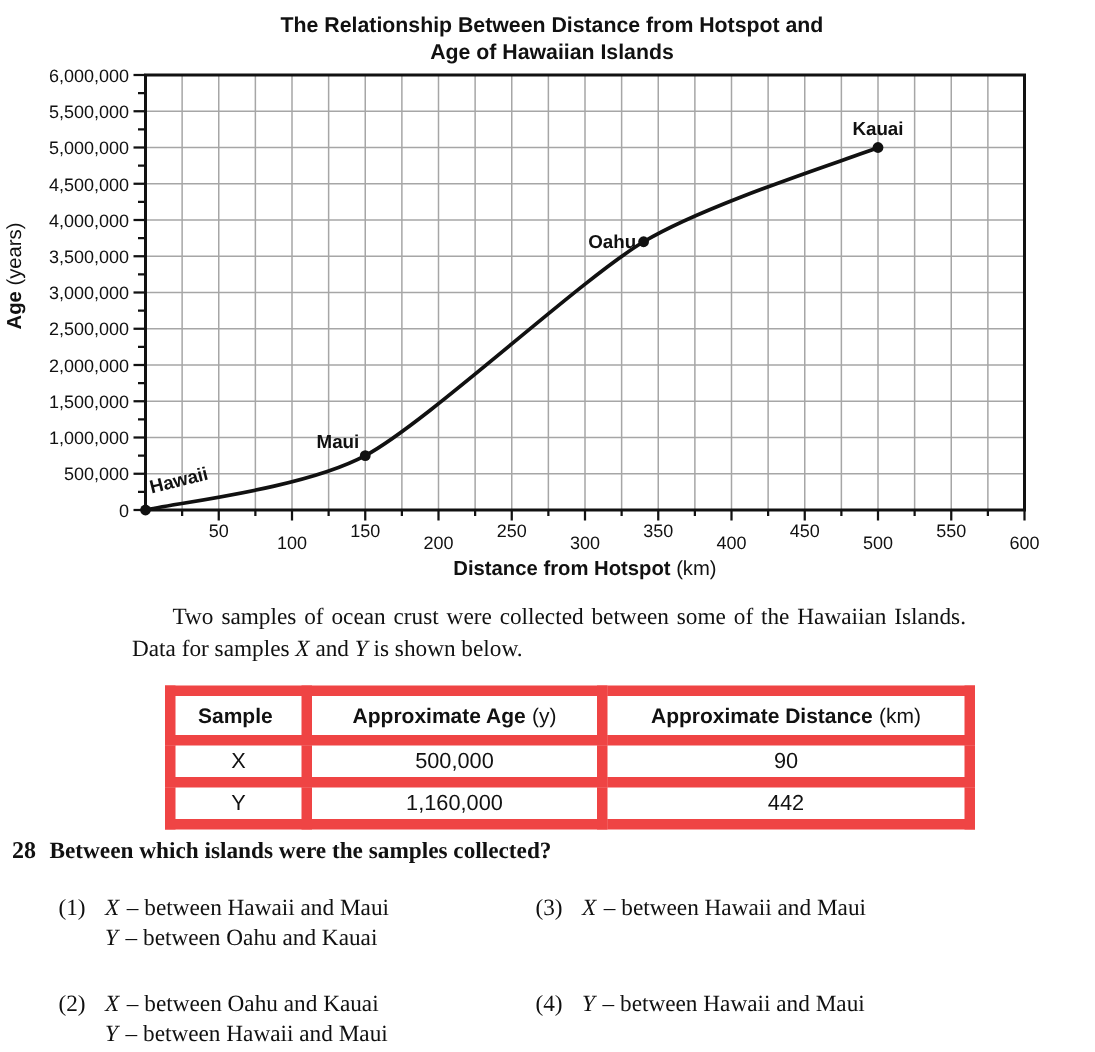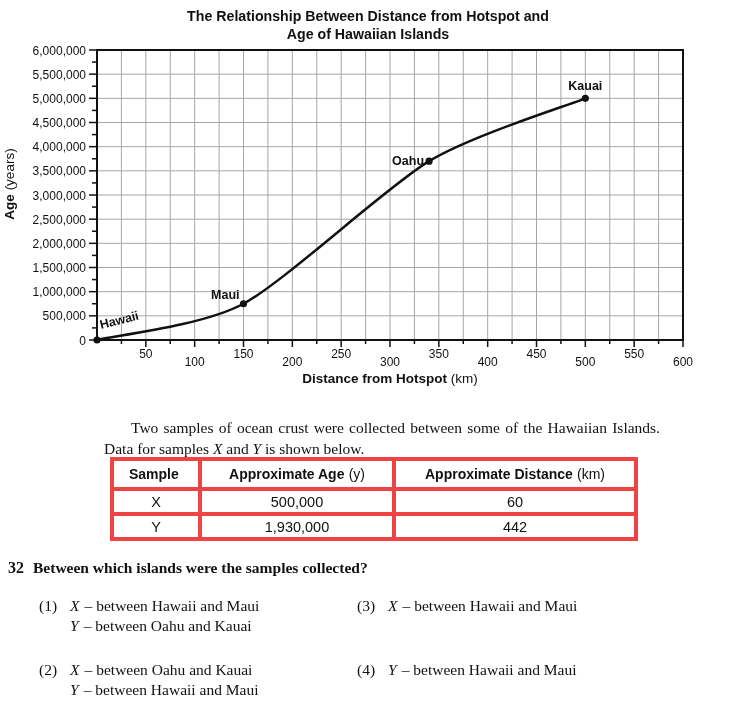--- a/index.html
+++ b/index.html
@@ -9,31 +9,31 @@
   }
   
   .chart-wrap { position:absolute; left:0; top:0; width:730px; height:398px; }
   svg { display:block; }
   .chart-title  { font:bold 14.2px "Liberation Sans", sans-serif; fill:#111; }
   .tick-label   { font:12px "Liberation Sans", sans-serif; fill:#111; }
   .axis-title   { font:13.5px "Liberation Sans", sans-serif; fill:#111; }
   .island-label { font:bold 12.5px "Liberation Sans", sans-serif; fill:#111; }
   
   .intro {
-    position:absolute; left:88px; top:401px; width:556px; margin:16px;
+    position:absolute; left:88px; top:401px; width:556px; margin:0;
     font-size:15.5px; line-height:21px; text-align:justify; text-indent:27px;
   }
   
   .sample-table {
     position:absolute; left:110px; top:457px;
     border-collapse:collapse; table-layout:fixed;
     font-family:"Liberation Sans", sans-serif;
   }
   .sample-table th, .sample-table td {
-    border:4px solid #ef4444; text-align:center; vertical-align:middle; padding:0 6px;
+    border:7px solid #ef4444; text-align:center; vertical-align:middle; padding:0 6px;
   }
   .sample-table th { height:26px; font-size:14px; font-weight:bold; }
   .sample-table td { height:21px; font-size:14.5px; font-weight:normal; }
   .col-sample { width:72px; } .col-age { width:178px;margin-top:24px; } .col-dist { width:226px; }
   .unit { font-weight:normal; margin-left:0.30em; }
   
   .question { position:absolute; left:8px; top:559px; font-size:15.5px; }
   .qnum { font-weight:bold; font-size:16px; }
   .qtext { margin-left:9px;font-weight:bold; }
   .option { position:absolute; padding-left:31px; font-size:15.5px; line-height:20px; }
@@ -183,32 +183,32 @@
       <tr>
         <th class="col-sample"><span>Sample</span><span class="unit"></span></th>
         <th class="col-age"><span>Approximate Age</span><span class="unit">(y)</span></th>
         <th class="col-dist"><span>Approximate Distance</span><span class="unit">(km)</span></th>
       </tr>
     </thead>
     <tbody>
       <tr>
         <td>X</td>
         <td>500,000</td>
-        <td>60</td>
+        <td>90</td>
       </tr>
       <tr>
         <td>Y</td>
-        <td>1,930,000</td>
+        <td>1,160,000</td>
         <td>442</td>
       </tr>
     </tbody>
   </table>
 
   <div class="question">
-    <span class="qnum">32</span><span class="qtext">Between which islands were the samples collected?</span>
+    <span class="qnum">28</span><span class="qtext">Between which islands were the samples collected?</span>
   </div>
 
   <div class="option opt-1">
     <span class="onum">(1)</span>
     <div class="oline"><i>X</i><span class="otext">– between Hawaii and Maui</span></div>
     <div class="oline"><i>Y</i><span class="otext">– between Oahu and Kauai</span></div>
   </div>
 
   <div class="option opt-2">
     <span class="onum">(2)</span>

